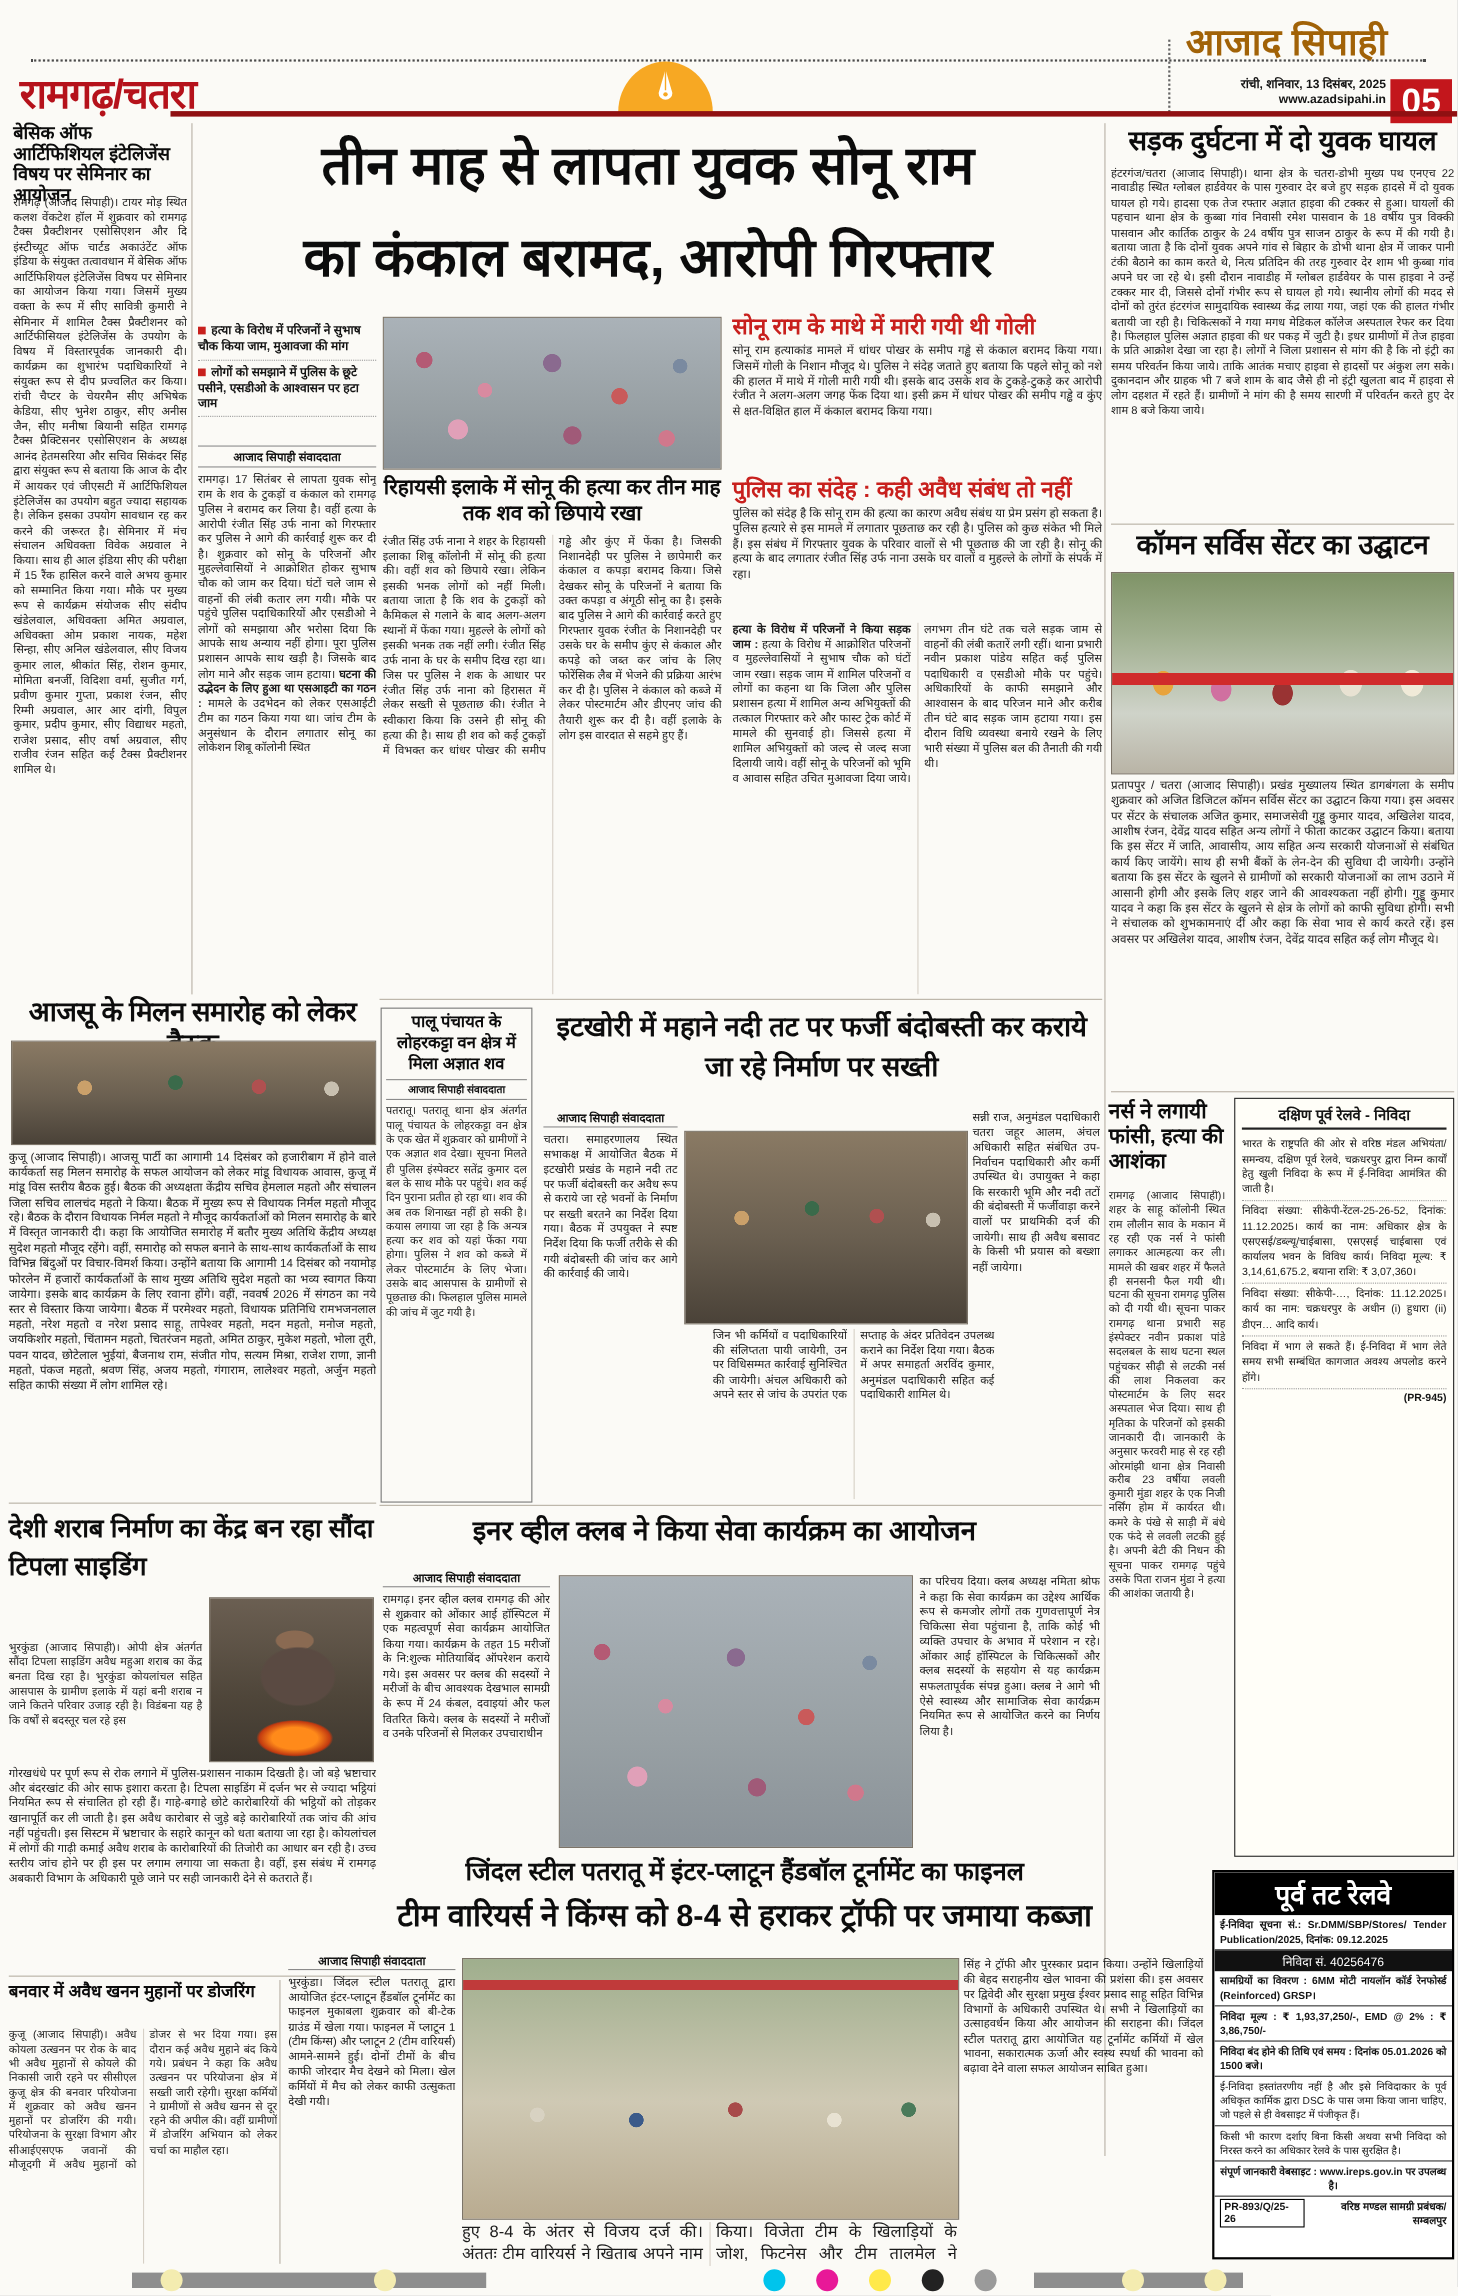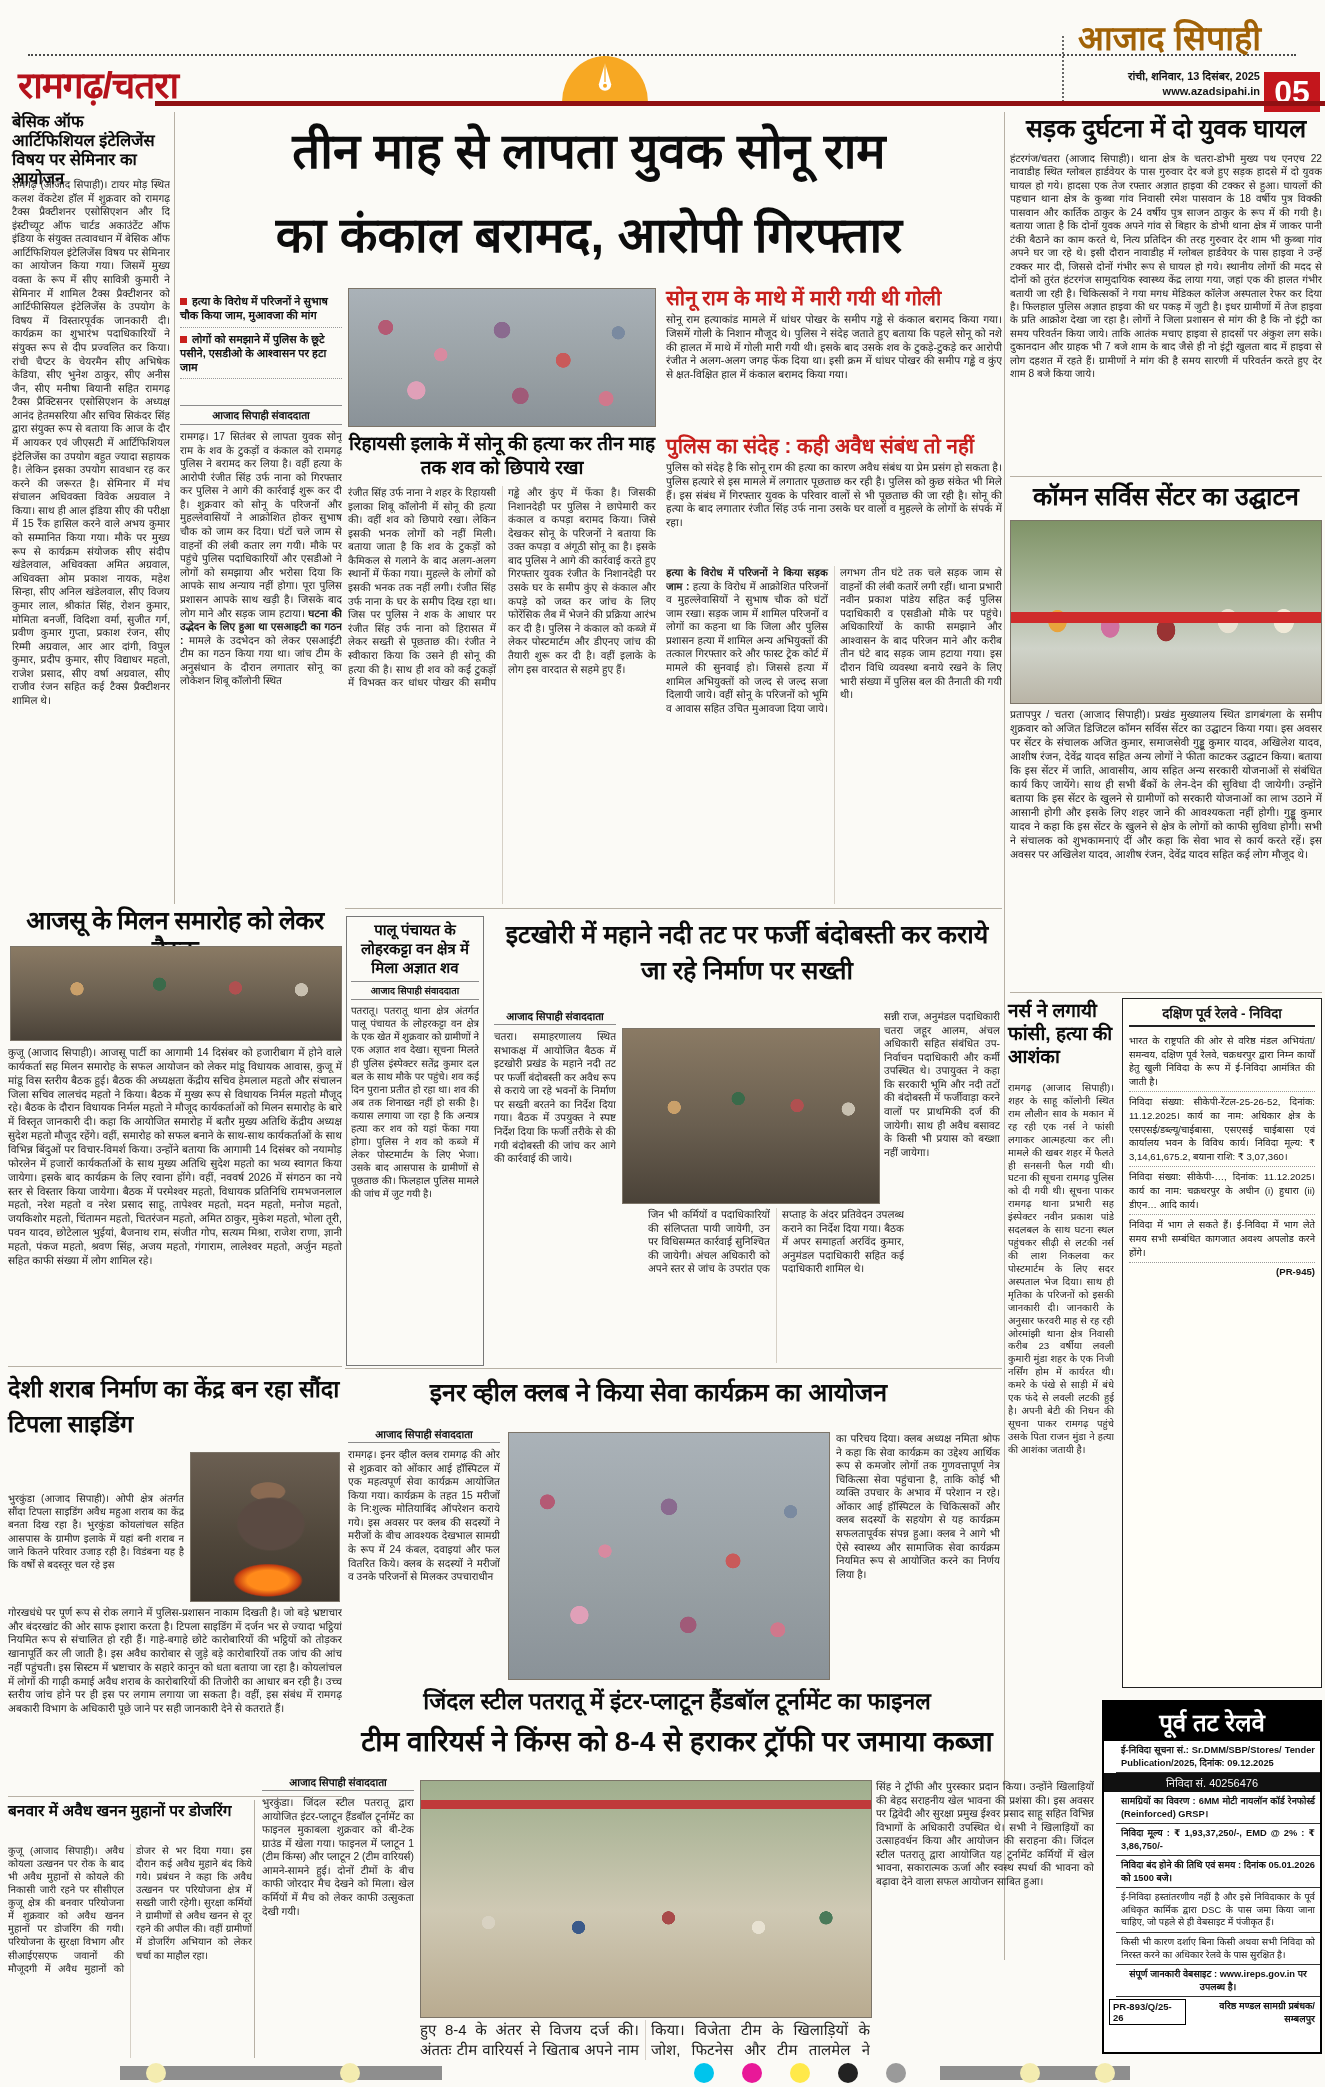--- a/index.html
+++ b/index.html
@@ -19,21 +19,21 @@
   .photo{position:absolute;border:1px solid #7c7468;}
   .sqmark{display:inline-block;width:7px;height:7px;background:#c8201d;margin-right:5px;}
   .bullet-item{font-size:11px;font-weight:700;line-height:1.3;padding:4px 0;border-bottom:1px dotted #999;}
   .bullet-item:last-child{border-bottom:1px dotted #999;}
   .tender{border:1px solid #222;background:#fffef8;padding:5px 6px;box-sizing:border-box;}
   .tender-title{font-size:13.5px;font-weight:800;text-align:center;border-bottom:2px solid #222;padding-bottom:3px;margin-bottom:4px;}
   .tender-line{font-size:9.6px;line-height:1.42;text-align:justify;border-bottom:1px dotted #999;padding:3px 0;}
   .ecr{border:2px solid #000;background:#fff;box-sizing:border-box;}
   .ecr-title{background:#000;color:#fff;font-size:24px;font-weight:800;text-align:center;padding:3px 0;}
   .ecr-bar{background:#111;color:#fff;font-size:11px;font-weight:400;text-align:center;padding:2px 0;}
-  .ecr-line{font-size:9.3px;line-height:1.35;padding:3px 5px;border-bottom:1px solid #333;text-align:justify;font-weight:700;margin-left:12px;}
+  .ecr-line{font-size:9.3px;line-height:1.35;padding:3px 5px;border-bottom:1px solid #333;text-align:justify;font-weight:700;}
   .ecr-line.norm{font-weight:400;}
   .ecr-foot{display:flex;justify-content:space-between;align-items:center;padding:2px 5px;font-size:9.5px;font-weight:700;}
   .prbox{border:1px solid #000;padding:1px 3px;}
   .ph-crowd{background:
     radial-gradient(18px 18px at 12% 28%, #b45a74 40%, transparent 43%),
     radial-gradient(16px 16px at 30% 48%, #d88aa0 40%, transparent 43%),
     radial-gradient(20px 20px at 50% 30%, #8a6a8f 40%, transparent 43%),
     radial-gradient(18px 18px at 70% 52%, #c95a5a 40%, transparent 43%),
     radial-gradient(16px 16px at 88% 32%, #7a8aa0 40%, transparent 43%),
     radial-gradient(22px 22px at 22% 74%, #e0a0b8 40%, transparent 43%),

